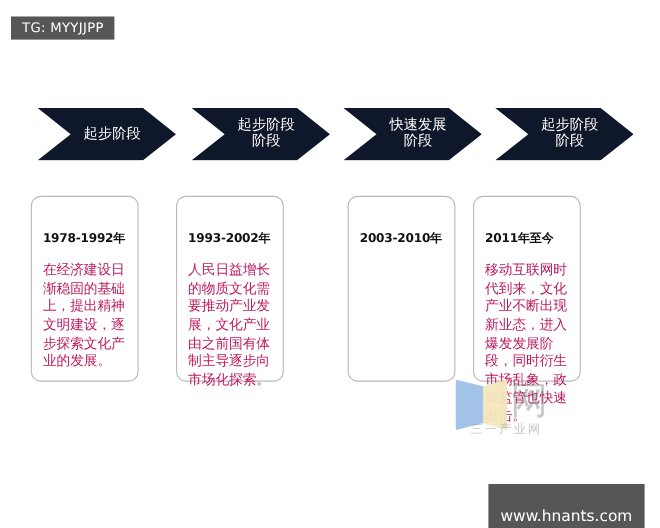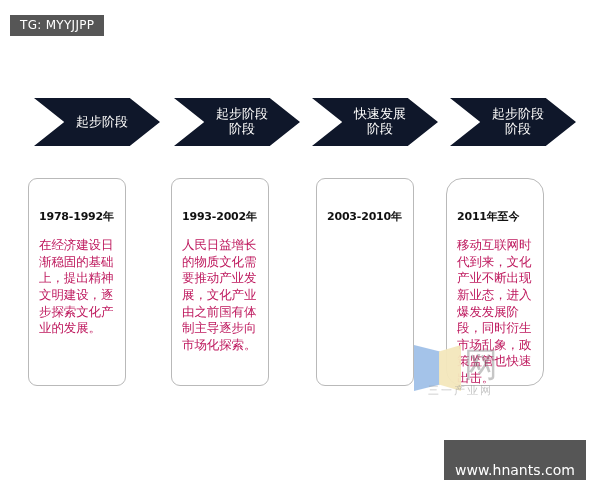--- a/index.html
+++ b/index.html
@@ -56,31 +56,31 @@
   #arrow-0 { left: 34px; }
   #arrow-1 { left: 174px; }
   #arrow-2 { left: 312px; }
   #arrow-3 { left: 450px; }
 
   
   .card {
     position: absolute;
     top: 178px;
     width: 98px;
-    height: 208px;
+    height: 169px;
     box-sizing: border-box;
     background: #ffffff;
     border: 1px solid #b9b9b9;
     border-radius: 9px;
     padding: 10px 8px 8px 10px;
   }
   #card-0 { left: 28px; }
-  #card-1 { left: 171px; }
+  #card-1 { left: 160px; }
   #card-2 { left: 316px; }
-  #card-3 { left: 446px; border-radius: 16px; }
+  #card-3 { left: 430px; }
 
   .card-title {
     font-size: 11px;
     font-weight: bold;
     color: #111111;
     margin: 22px 0 0 0;
     line-height: 1.1;
     letter-spacing: -0.2px;
     white-space: nowrap;
   }

